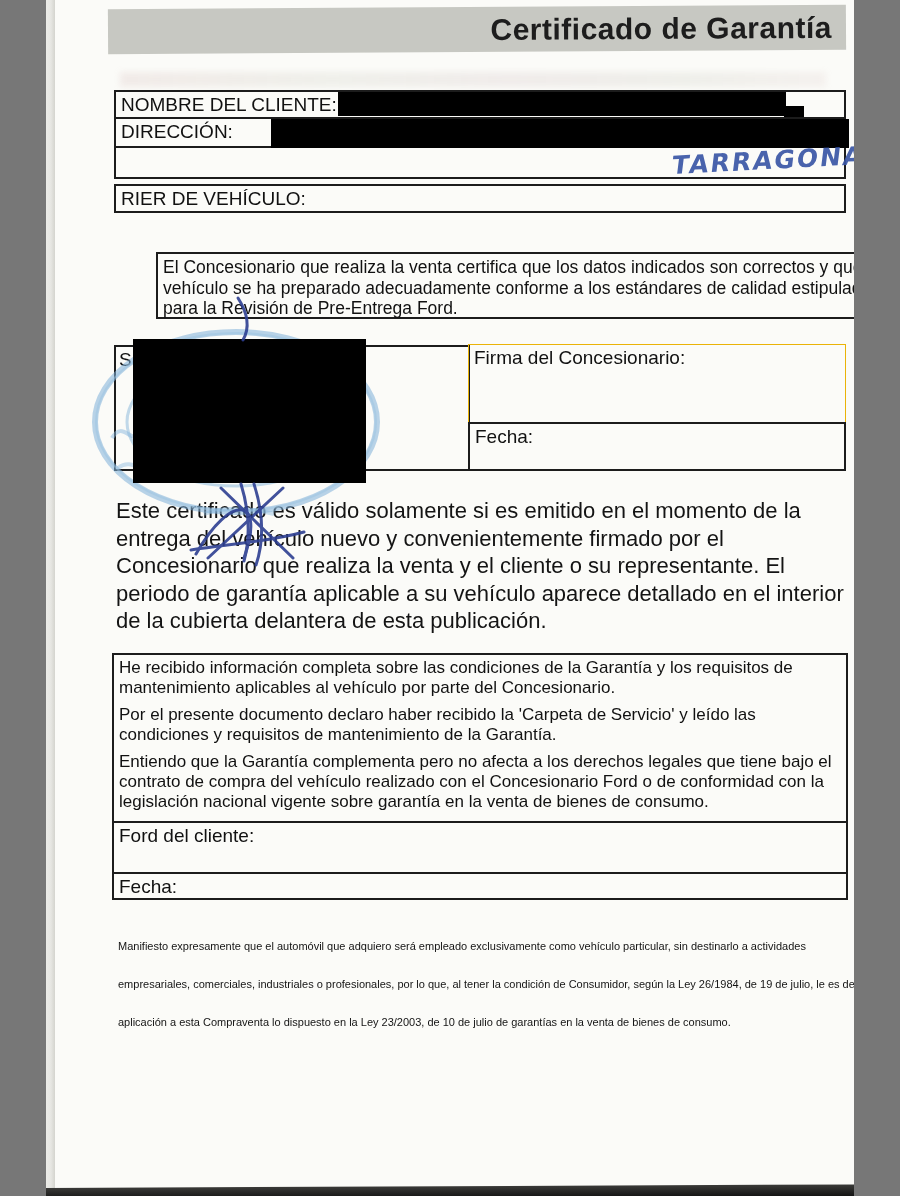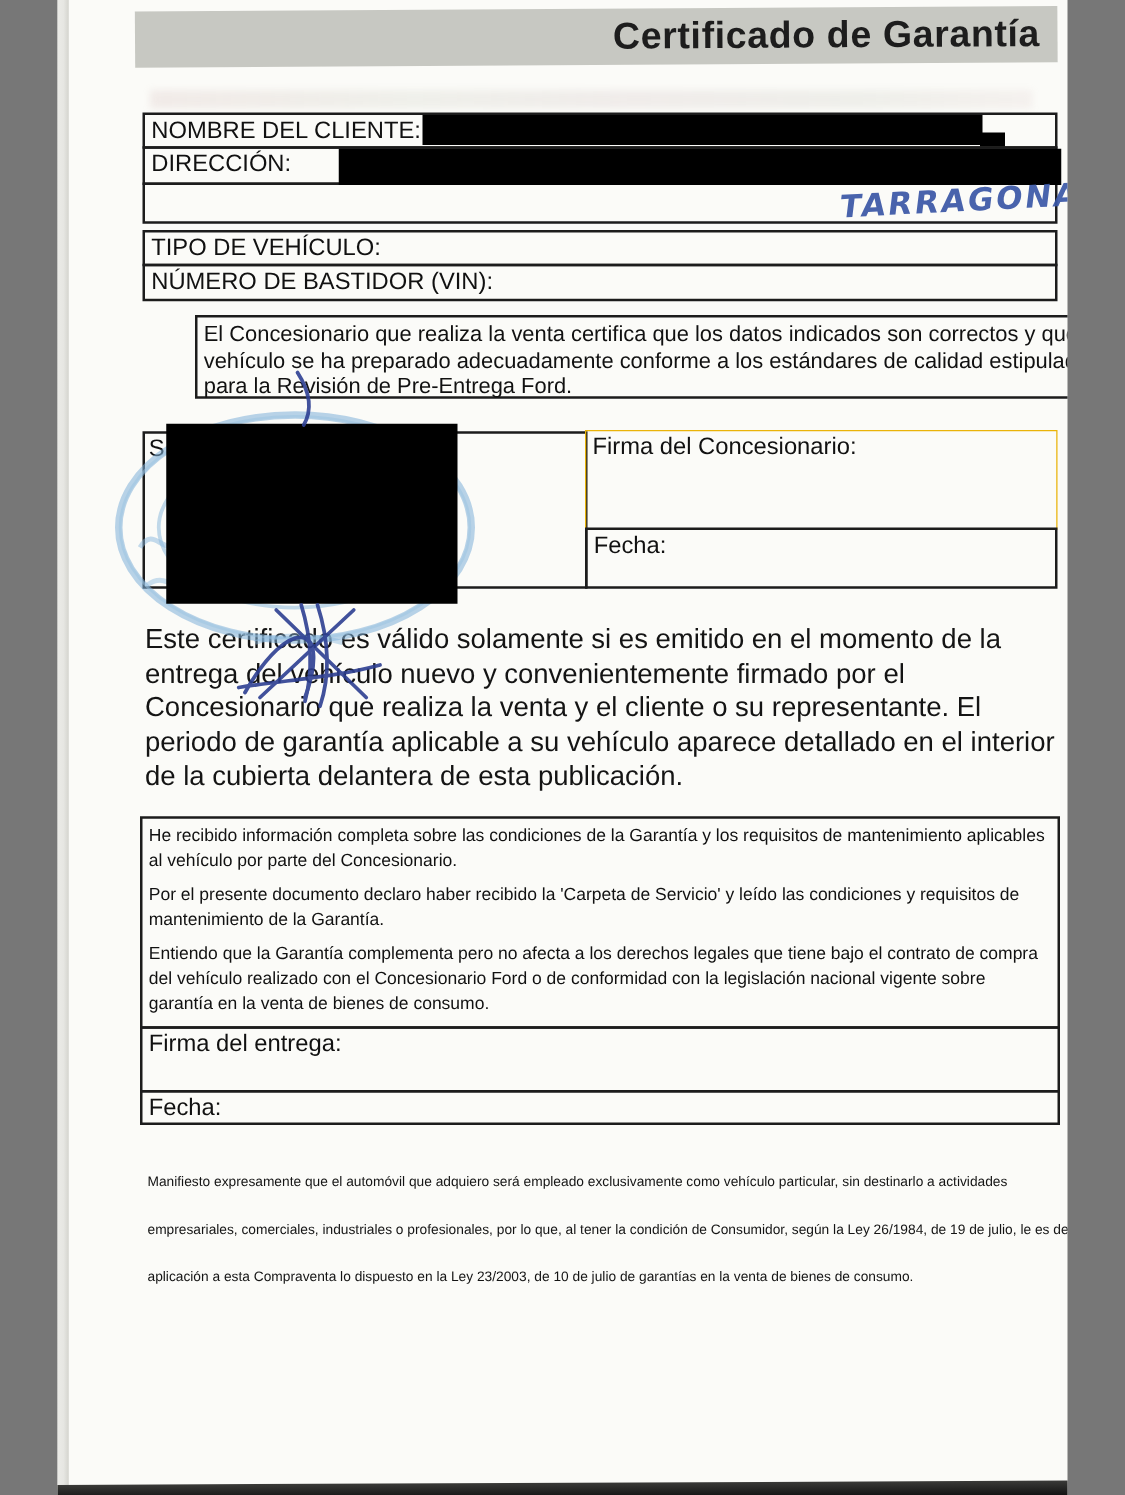--- a/index.html
+++ b/index.html
@@ -41,21 +41,21 @@
   .stamp-svg{position:absolute;left:38px;top:318px;width:310px;height:210px;z-index:4;}
   .pen-svg{position:absolute;left:140px;top:292px;width:145px;height:280px;z-index:6;}
   .handwriting{position:absolute;left:626px;top:146px;z-index:6;
     font-family:"DejaVu Sans",sans-serif;font-size:25px;font-weight:600;
     color:#3a57a6;transform:rotate(-3deg) skewX(-10deg);letter-spacing:2px;opacity:.92;}
   
   .validity{position:absolute;left:70px;top:497px;width:728px;z-index:2;
     font-size:22px;line-height:27.5px;color:#141414;}
   .statement{position:absolute;left:72px;top:928px;width:742px;z-index:2;
     font-size:11px;line-height:37.8px;color:#141414;}
-  .decl-p{margin:0 0 7px 0;padding:0;font-size:14px;line-height:20px;color:#111;}
+  .decl-p{margin:0 0 7px 0;padding:0;font-size:17px;line-height:20px;color:#111;}
 </style>
 </head>
 <body>
 
 <div class="page">
 
   <div class="left-edge2"></div>
   <div class="right-edge"></div>
   <div class="bleed"></div>
 
@@ -65,24 +65,21 @@
 
   <div class="row" style="top:90px;height:29px;">
     <span class="lbl">NOMBRE DEL CLIENTE:</span>
   </div>
   <div class="row" style="top:117px;height:31px;">
     <span class="lbl">DIRECCIÓN:</span>
   </div>
   <div class="row" style="top:146px;height:33px;"></div>
 
   <div class="row" style="top:184px;height:29px;">
-    <span class="lbl">TIPO DE VEHÍCULO:</span>
-  </div>
-  <div class="row" style="top:211px;height:30px;">
-    <span class="lbl">NÚMERO DE BASTIDOR (VIN):</span>
+    <span class="lbl">RIER DE VEHÍCULO:</span>
   </div>
   <div class="row" style="top:252px;height:67px;margin-left:42px;">
     <p class="para">El Concesionario que realiza la venta certifica que los datos indicados son correctos y que el vehículo se ha preparado adecuadamente conforme a los estándares de calidad estipulados para la Revisión de Pre-Entrega Ford.</p>
   </div>
 
   <div class="sig-left">
     <span class="lbl" style="padding-left:3px;">S</span>
   </div>
   <div class="sig-firma">
     <span class="lbl">Firma del Concesionario:</span>
@@ -130,21 +127,21 @@
   <div class="validity">Este certificado es válido solamente si es emitido en el momento de la entrega del vehículo nuevo y convenientemente firmado por el Concesionario que realiza la venta y el cliente o su representante. El periodo de garantía aplicable a su vehículo aparece detallado en el interior de la cubierta delantera de esta publicación.</div>
 
   <div class="row" style="left:66px;top:653px;width:736px;height:170px;">
     <div style="padding:3px 4px 0 5px;">
       <p class="decl-p">He recibido información completa sobre las condiciones de la Garantía y los requisitos de mantenimiento aplicables al vehículo por parte del Concesionario.</p>
       <p class="decl-p">Por el presente documento declaro haber recibido la 'Carpeta de Servicio' y leído las condiciones y requisitos de mantenimiento de la Garantía.</p>
       <p class="decl-p">Entiendo que la Garantía complementa pero no afecta a los derechos legales que tiene bajo el contrato de compra del vehículo realizado con el Concesionario Ford o de conformidad con la legislación nacional vigente sobre garantía en la venta de bienes de consumo.</p>
     </div>
   </div>
   <div class="row" style="left:66px;top:821px;width:736px;height:53px;">
-    <span class="lbl">Firma del entrega:</span>
+    <span class="lbl">Ford del cliente:</span>
   </div>
   <div class="row" style="left:66px;top:872px;width:736px;height:28px;">
     <span class="lbl">Fecha:</span>
   </div>
 
   <div class="statement">Manifiesto expresamente que el automóvil que adquiero será empleado exclusivamente como vehículo particular, sin destinarlo a actividades empresariales, comerciales, industriales o profesionales, por lo que, al tener la condición de Consumidor, según la Ley 26/1984, de 19 de julio, le es de aplicación a esta Compraventa lo dispuesto en la Ley 23/2003, de 10 de julio de garantías en la venta de bienes de consumo.</div>
 
   <div class="bottom-edge"></div>
 </div>
 

